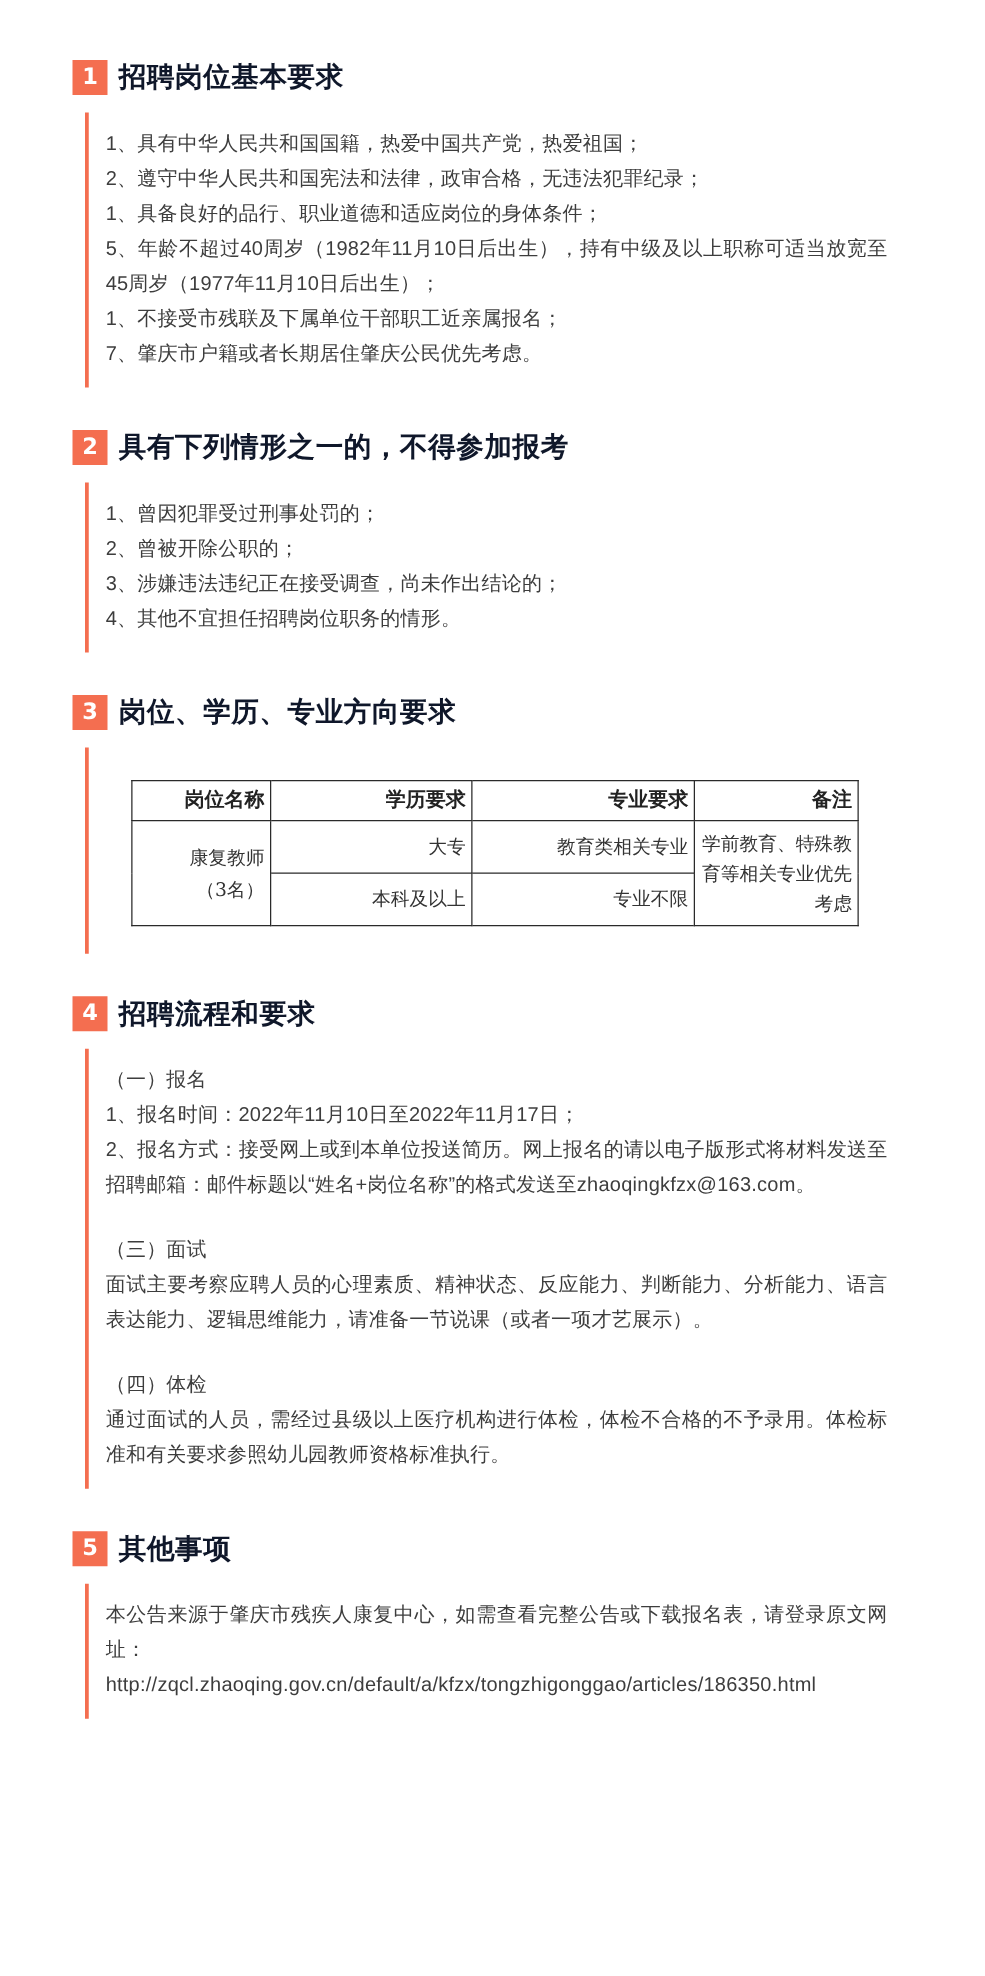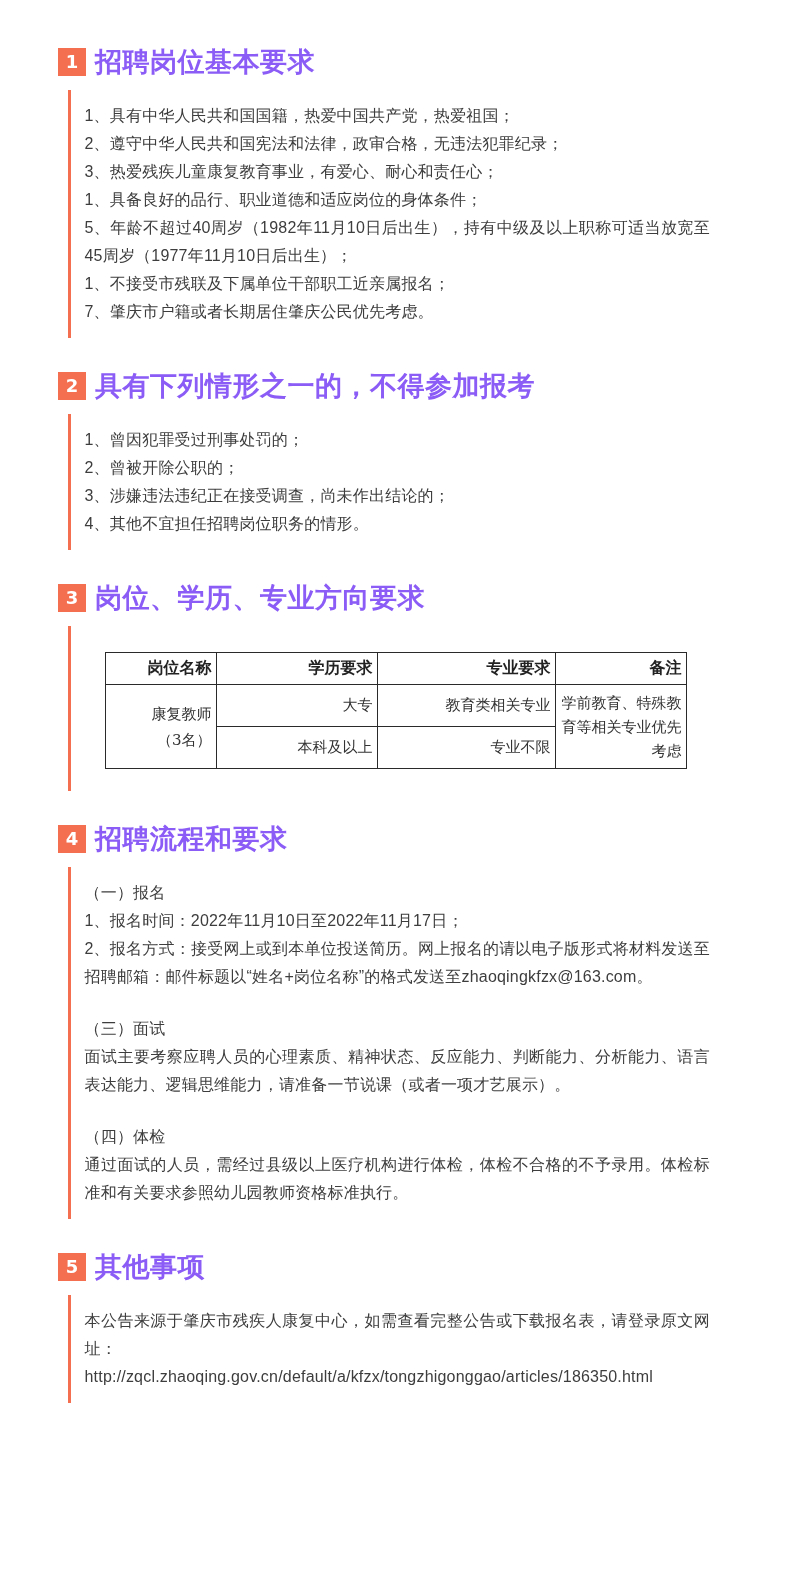--- a/index.html
+++ b/index.html
@@ -10,21 +10,21 @@
   }
   .page{padding:48px 78px 0 58px;}
   .section{margin-bottom:34px;}
   .sec-header{display:flex;align-items:center;margin-bottom:14px;}
   .badge{
     flex:none;width:28px;height:28px;background:var(--accent,#f46e50);
     color:#ffffff;font-weight:bold;font-size:18px;line-height:28px;
     text-align:center;font-family:"DejaVu Sans",sans-serif;
   }
   .sec-title{
-    margin-left:9px;font-size:27px;font-weight:bold;color:#8b5cf6;
+    margin-left:9px;font-size:22px;font-weight:bold;color:#0f172a;
     letter-spacing:0.5px;line-height:28px;
   }
   .sec-body{
     margin-left:10px;border-left:3.5px solid var(--accent,#f46e50);
     padding:12px 0 12px 13.5px;
   }
   .sec-body p{
     margin:0;font-size:16px;line-height:28px;color:#3d3d3d;
     text-align:justify;letter-spacing:0.2px;
   }
@@ -58,21 +58,20 @@
 <div class="page">
 
   <div class="section">
     <div class="sec-header">
       <div class="badge">1</div>
       <div class="sec-title">招聘岗位基本要求</div>
     </div>
     <div class="sec-body">
       <p>1、具有中华人民共和国国籍，热爱中国共产党，热爱祖国；</p>
       <p>2、遵守中华人民共和国宪法和法律，政审合格，无违法犯罪纪录；</p>
-      <p>3、热爱残疾儿童康复教育事业，有爱心、耐心和责任心；</p>
       <p>1、具备良好的品行、职业道德和适应岗位的身体条件；</p>
       <p>5、年龄不超过40周岁（1982年11月10日后出生），持有中级及以上职称可适当放宽至45周岁（1977年11月10日后出生）；</p>
       <p>1、不接受市残联及下属单位干部职工近亲属报名；</p>
       <p>7、肇庆市户籍或者长期居住肇庆公民优先考虑。</p>
     </div>
   </div>
 
   <div class="section">
     <div class="sec-header">
       <div class="badge">2</div>

